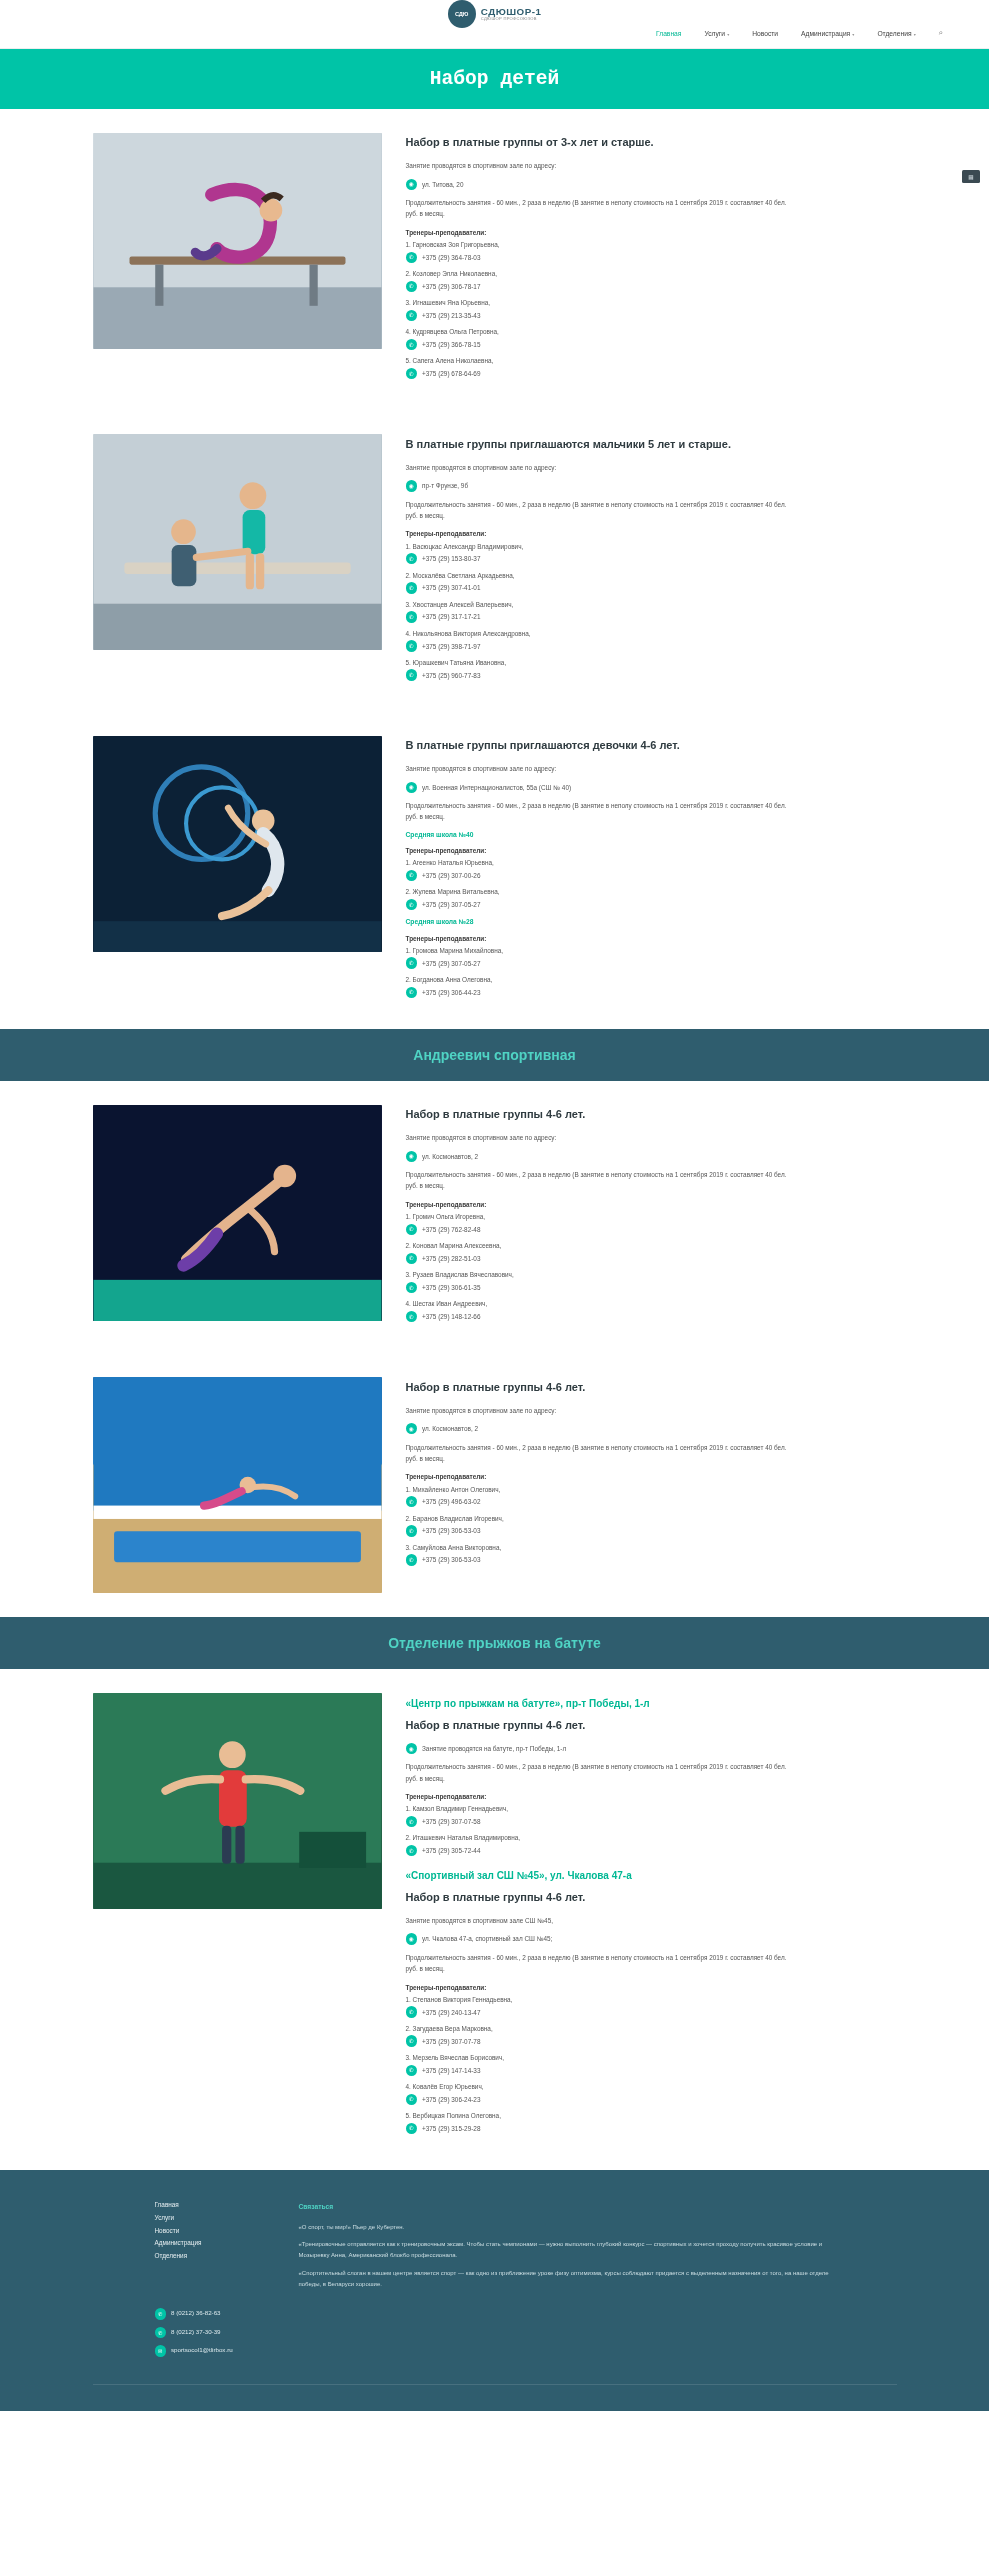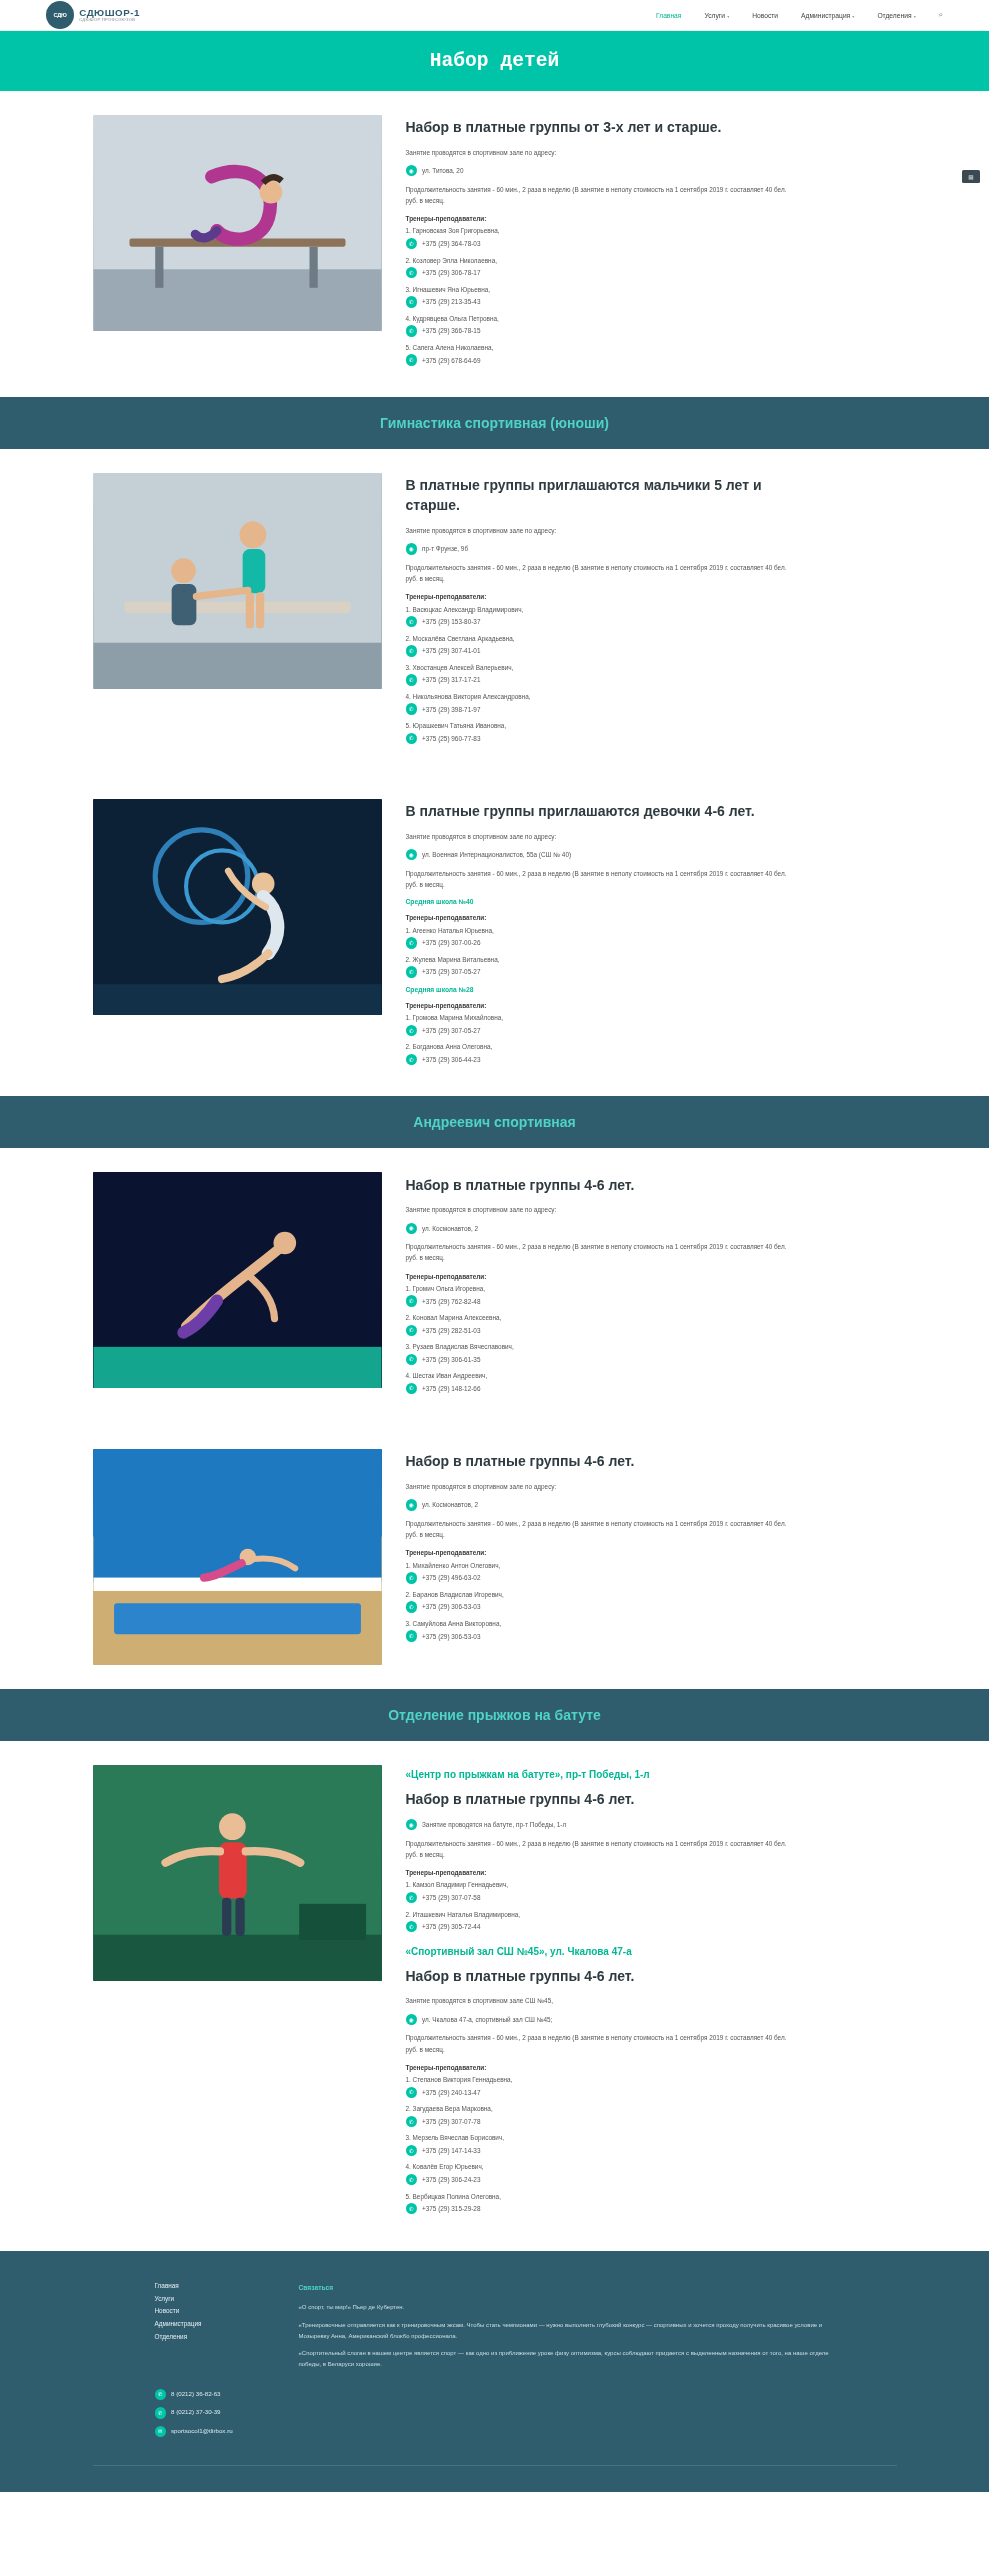--- a/index.html
+++ b/index.html
@@ -5,26 +5,27 @@
   * { box-sizing: border-box; }
   html, body { margin:0; padding:0; }
   body {
     width:989px;
     font-family:"Liberation Sans", sans-serif;
     background:#ffffff;
     color:#333;
   }
   
   .topbar {
-    height:31px;
+    height:49px;
     background:#ffffff;
     display:flex;
     align-items:center;
     padding:0 46px;
     border-bottom:0.5px solid #eee;
+    flex-direction:column;
   }
   .logo {
     display:flex;
     align-items:center;
     gap:5.2px;
   }
   .logo-mark {
     width:28px; height:28px;
     border-radius:50%;
     background:#2f5d6e;
@@ -96,21 +97,21 @@
     overflow:hidden;
     position:relative;
   }
   .info {
     flex:1;
     padding-top:2.1px;
     max-width:392px;
   }
   .info h3 {
     margin:0 0 9.3px 0;
-    font-size:14px;
+    font-size:11px;
     color:#2f3b40;
     font-weight:bold;
     line-height:1.45;
   }
   .info p {
     margin:0 0 7.2px 0;
     font-size:6.4px;
     color:#555;
     line-height:1.75;
   }
@@ -262,23 +263,20 @@
           <span class="num">+375 (29) 366-78-15</span>
         </div>
     <div class="t-item">5. Сапега Алена Николаевна,</div>
     <div class="phone-row">
           <span class="ph">✆</span>
           <span class="num">+375 (29) 678-64-69</span>
         </div>
   </div>
 </div>
 
-<div class="sect-head">
-  <h2>Гимнастика спортивная (юноши)</h2>
-</div>
 <div class="sect-body">
   <div class="photo ph-boys">
     <svg width="289" height="216" viewBox="0 0 560 420">
       <rect width="560" height="420" fill="#c4cfd6"></rect>
       <rect x="0" y="330" width="560" height="90" fill="#8e9ea8"></rect>
       <rect x="60" y="250" width="440" height="22" rx="6" fill="#d9d2c4"></rect>
       <circle cx="310" cy="120" r="26" fill="#e5b68c"></circle>
       <rect x="290" y="148" width="44" height="86" rx="14" fill="#14b8a6"></rect>
       <rect x="296" y="232" width="16" height="70" rx="7" fill="#e5b68c"></rect>
       <rect x="316" y="232" width="16" height="70" rx="7" fill="#e5b68c"></rect>

